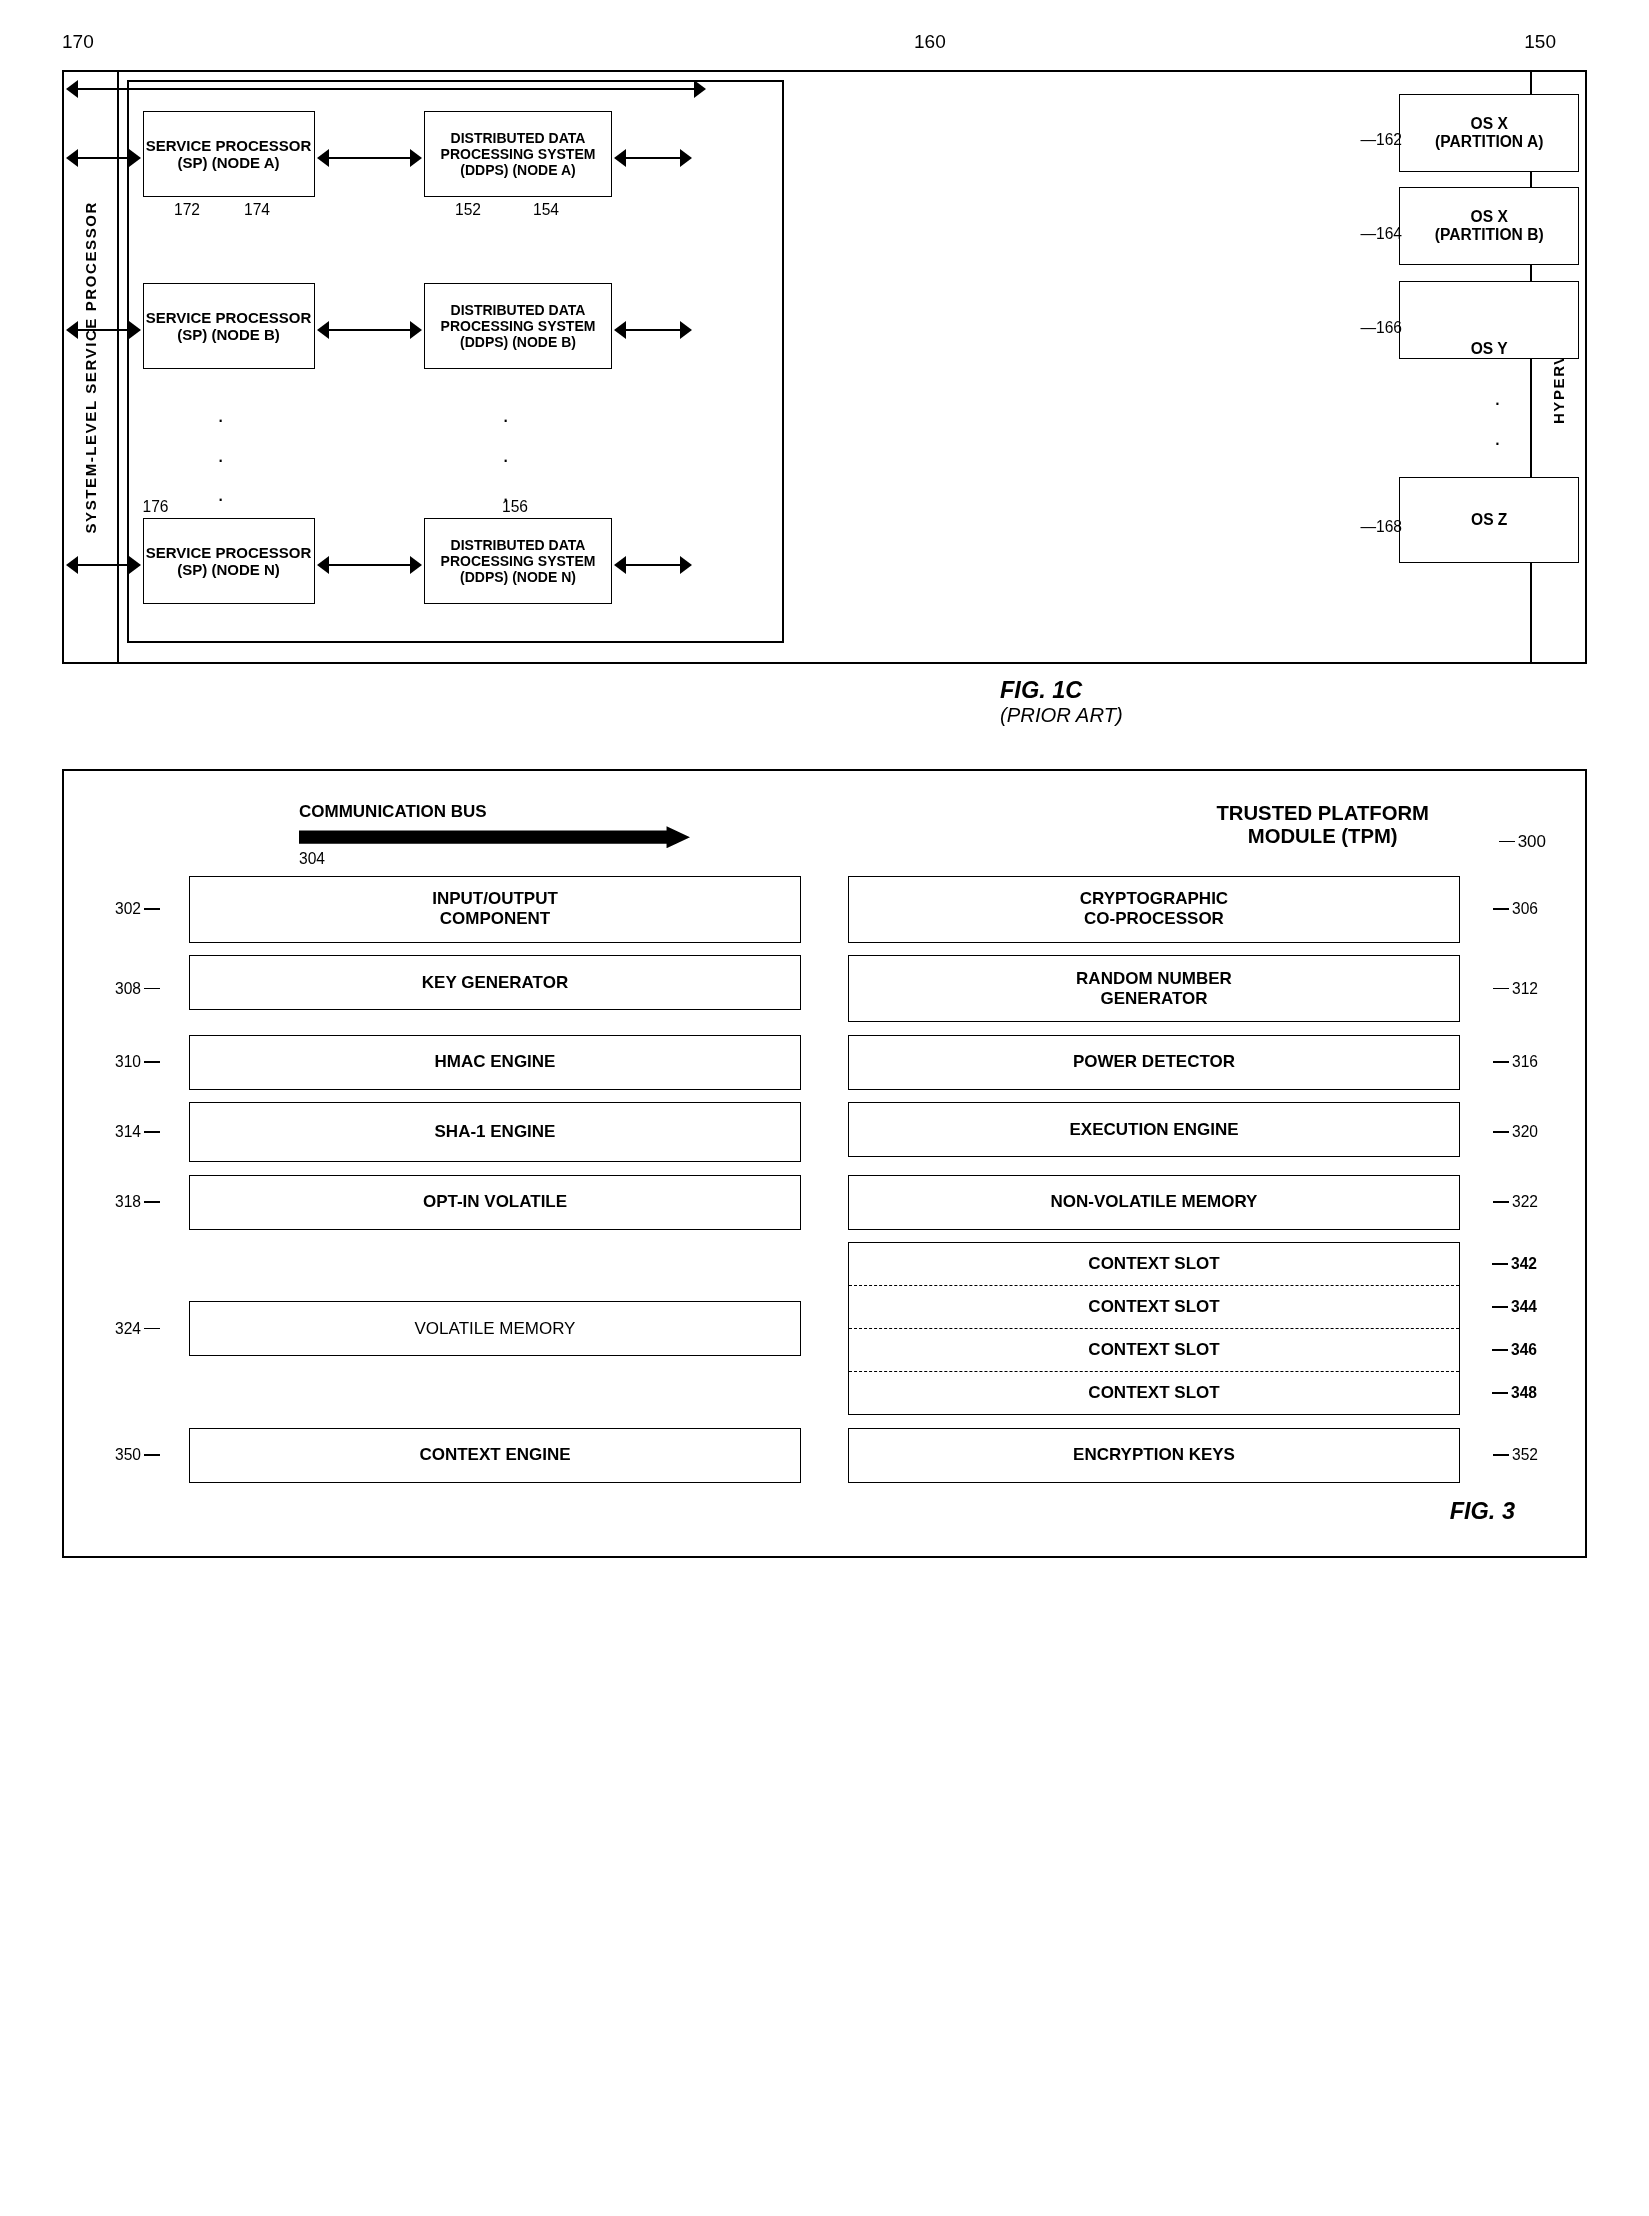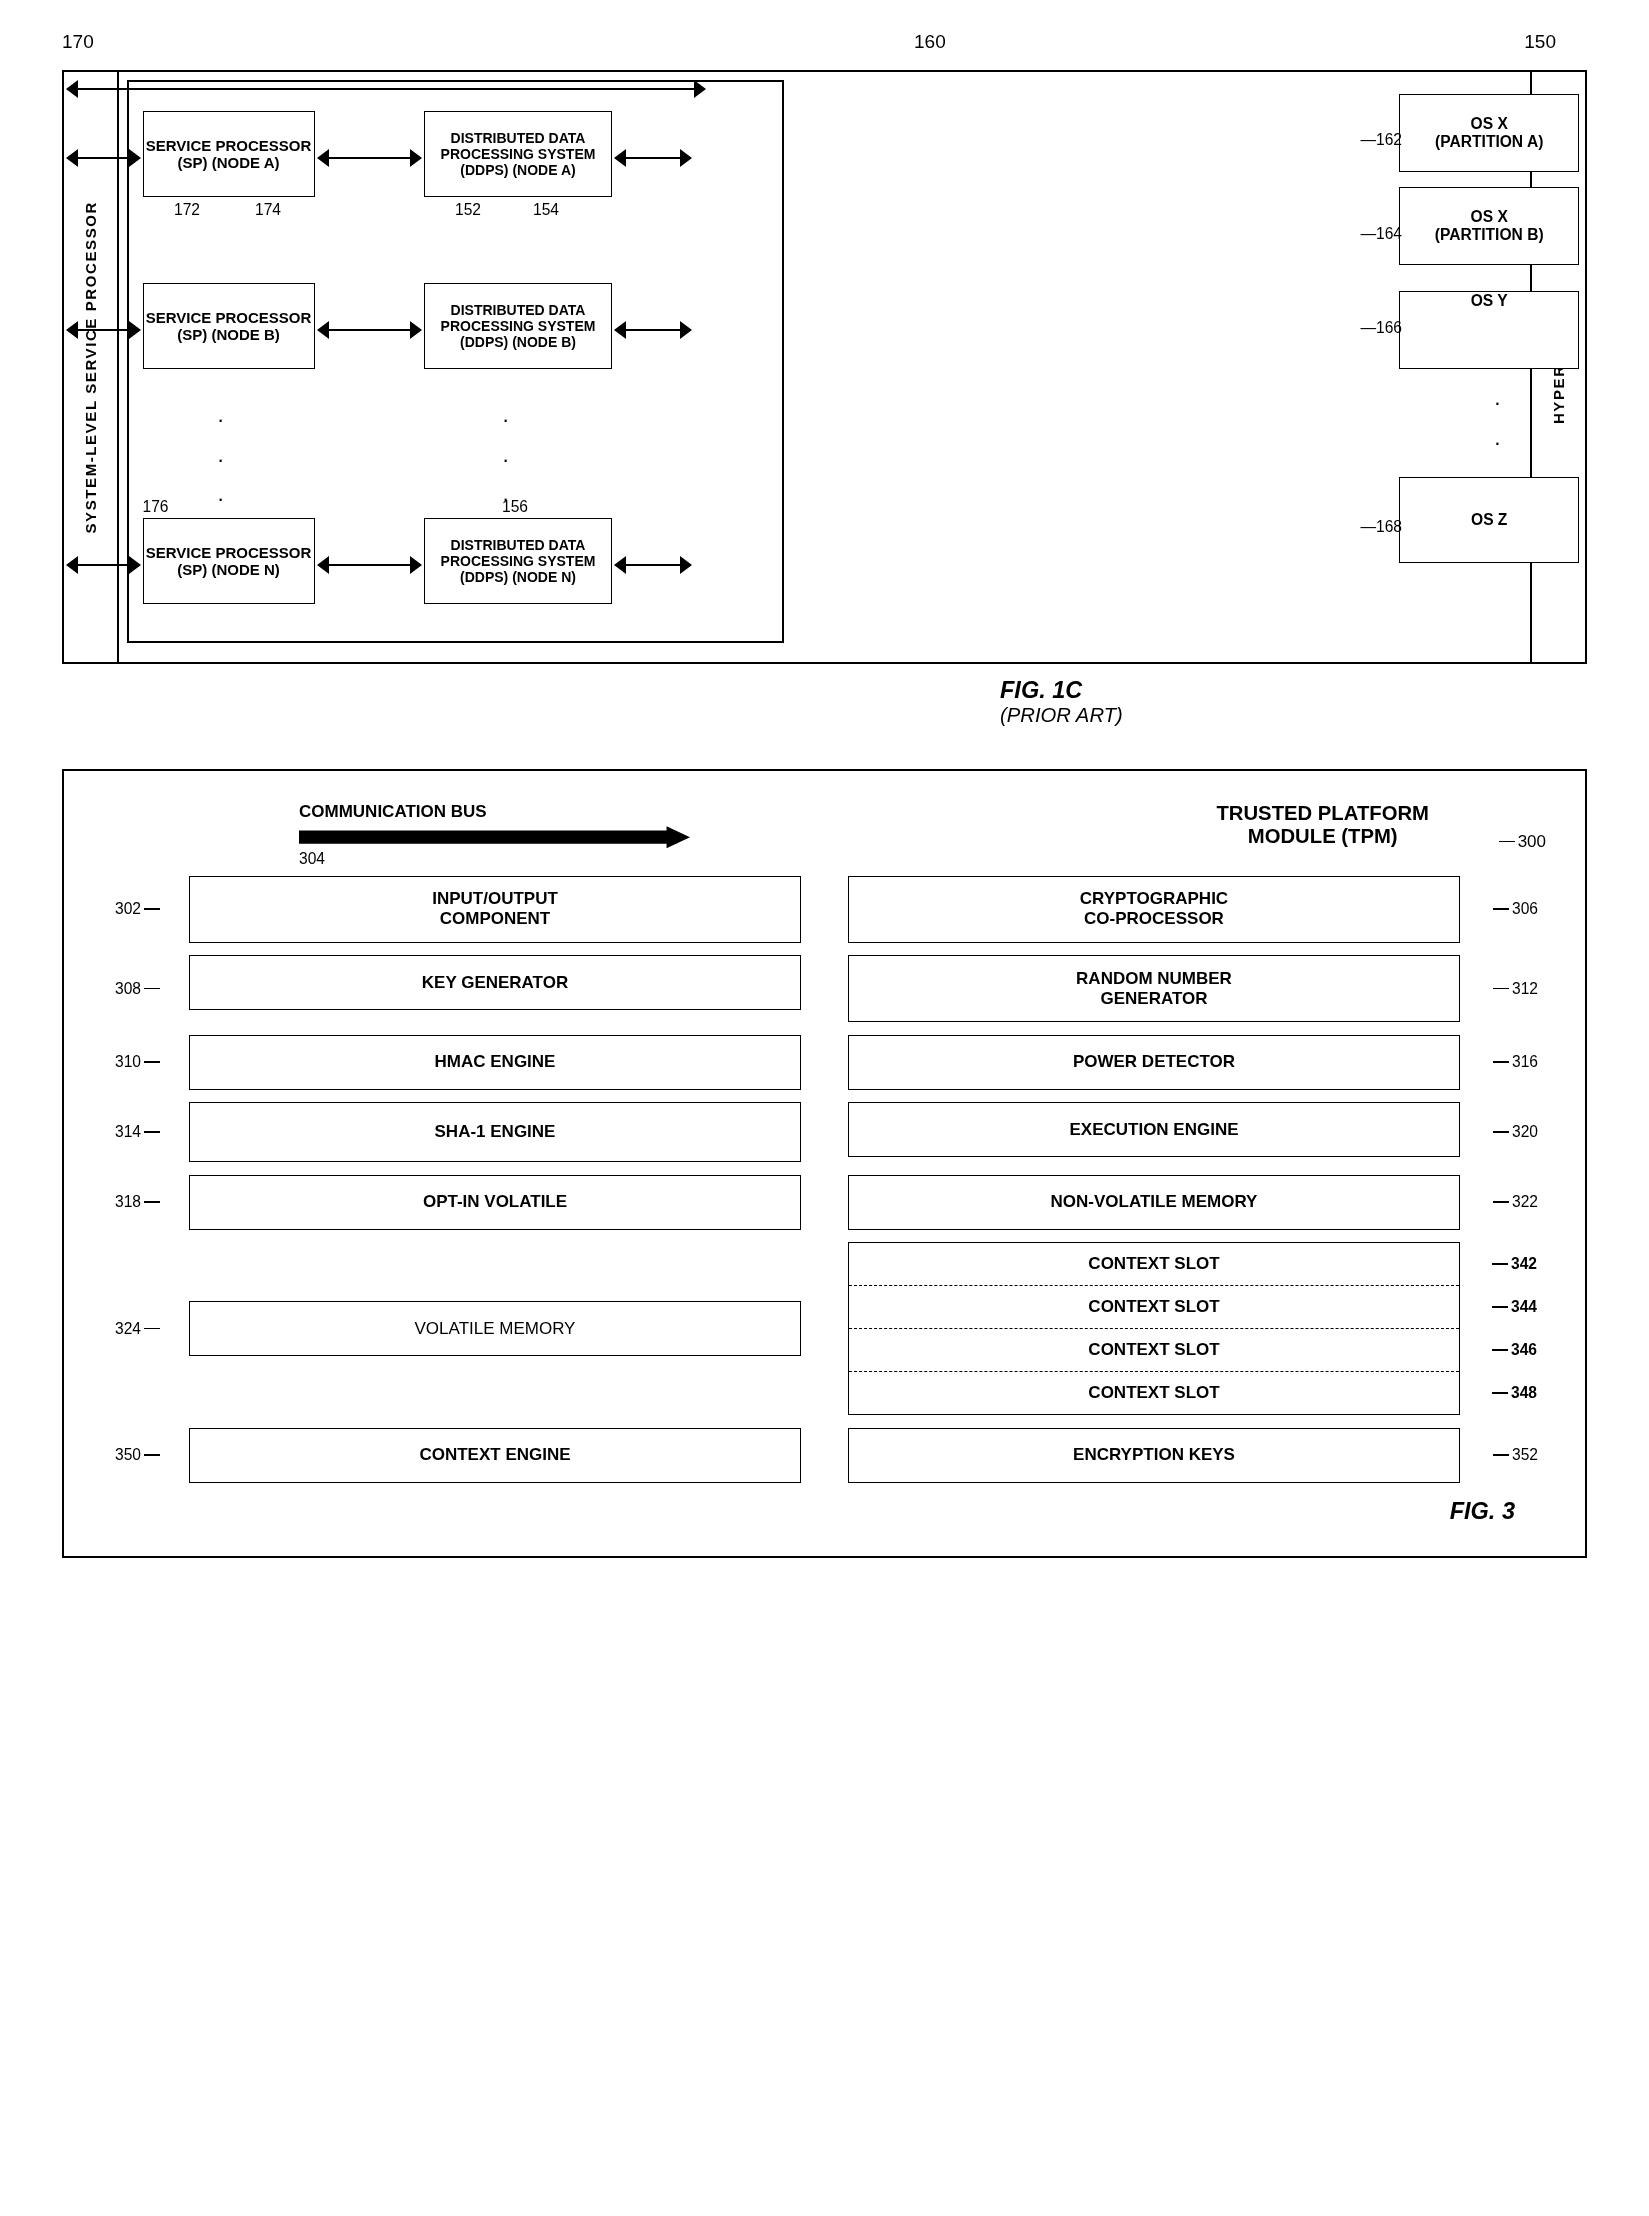--- a/index.html
+++ b/index.html
@@ -38,21 +38,21 @@
       <div style="flex:1; position:relative; padding:23.5px 7.8px;">
 
         <div style="position:absolute; left:7.8px; top:7.8px; width:657px; height:563px; border:2.3px solid #000;"></div>
 
         <div style="position:absolute; left:23.5px; top:39px; width:172px; height:86px; border:1.6px solid #000; display:flex; align-items:center; justify-content:center; text-align:center; font-size:15px; font-weight:bold; background:#fff;">
           <span>SERVICE PROCESSOR<br>(SP) (NODE A)</span>
         </div>
 
         <div style="position:absolute; left:55px; top:129px; font-size:15.6px;">172</div>
 
-        <div style="position:absolute; left:136px; top:129px; font-size:15.6px;">174</div>
+        <div style="position:absolute; left:125px; top:129px; font-size:15.6px;">174</div>
 
         <div style="position:absolute; left:305px; top:39px; width:188px; height:86px; border:1.6px solid #000; display:flex; align-items:center; justify-content:center; text-align:center; font-size:14px; font-weight:bold; background:#fff;">
           <span>DISTRIBUTED DATA<br>PROCESSING SYSTEM<br>(DDPS) (NODE A)</span>
         </div>
 
         <div style="position:absolute; left:336px; top:129px; font-size:15.6px;">152</div>
 
         <div style="position:absolute; left:414px; top:129px; font-size:15.6px;">154</div>
 
         <div style="position:absolute; left:23.5px; top:211px; width:172px; height:86px; border:1.6px solid #000; display:flex; align-items:center; justify-content:center; text-align:center; font-size:15px; font-weight:bold; background:#fff;">
@@ -145,21 +145,21 @@
     <div style="position:absolute; right:7.8px; top:63px; width:180px; height:78px; border:1.6px solid #000; display:flex; align-items:center; justify-content:center; text-align:center; font-size:15.6px; font-weight:bold; background:#fff;">
       <span>OS X<br>(PARTITION A)</span>
     </div>
     <div style="position:absolute; right:185px; top:100px; font-size:15.6px;">—<span>162</span></div>
 
     <div style="position:absolute; right:7.8px; top:156px; width:180px; height:78px; border:1.6px solid #000; display:flex; align-items:center; justify-content:center; text-align:center; font-size:15.6px; font-weight:bold; background:#fff;">
       <span>OS X<br>(PARTITION B)</span>
     </div>
     <div style="position:absolute; right:185px; top:194px; font-size:15.6px;">—<span>164</span></div>
 
-    <div style="position:absolute; right:7.8px; top:260px; width:180px; height:78px; border:1.6px solid #000; display:flex; align-items:flex-start; justify-content:center; text-align:center; font-size:15.6px; font-weight:bold; background:#fff;">
+    <div style="position:absolute; right:7.8px; top:250px; width:180px; height:78px; border:1.6px solid #000; display:flex; align-items:flex-end; justify-content:center; text-align:center; font-size:15.6px; font-weight:bold; background:#fff;">
       <span>OS Y</span>
     </div>
     <div style="position:absolute; right:185px; top:288px; font-size:15.6px;">—<span>166</span></div>
 
     <div style="position:absolute; right:86px; top:352px; font-size:22px; line-height:1.8; text-align:center;">·<br>·<br>·</div>
 
     <div style="position:absolute; right:7.8px; top:446px; width:180px; height:86px; border:1.6px solid #000; display:flex; align-items:center; justify-content:center; text-align:center; font-size:15.6px; font-weight:bold; background:#fff;">
       <span>OS Z</span>
     </div>
     <div style="position:absolute; right:185px; top:487px; font-size:15.6px;">—<span>168</span></div>

